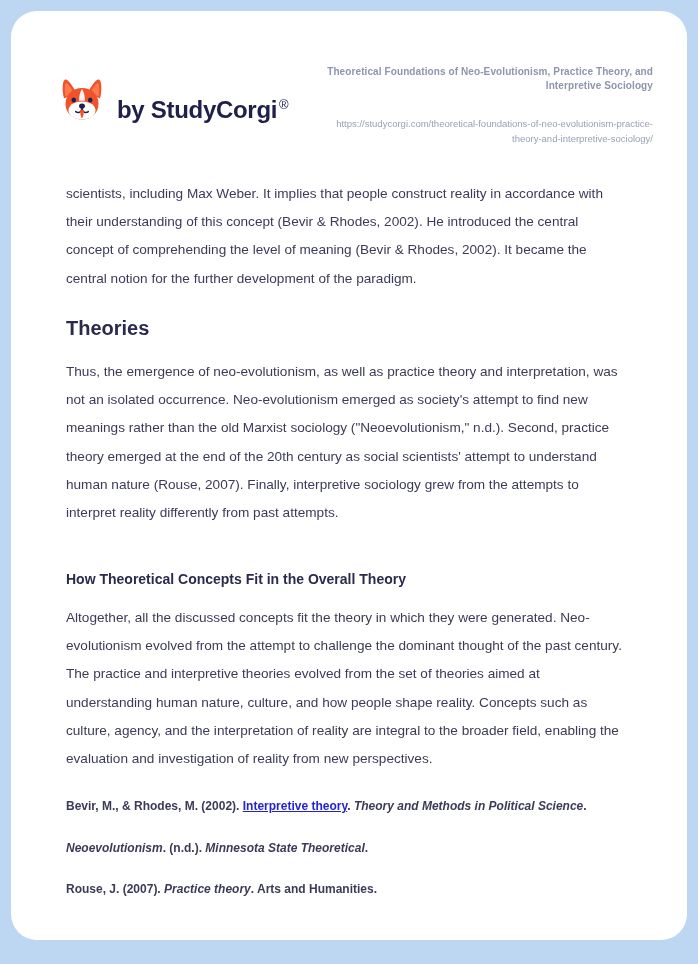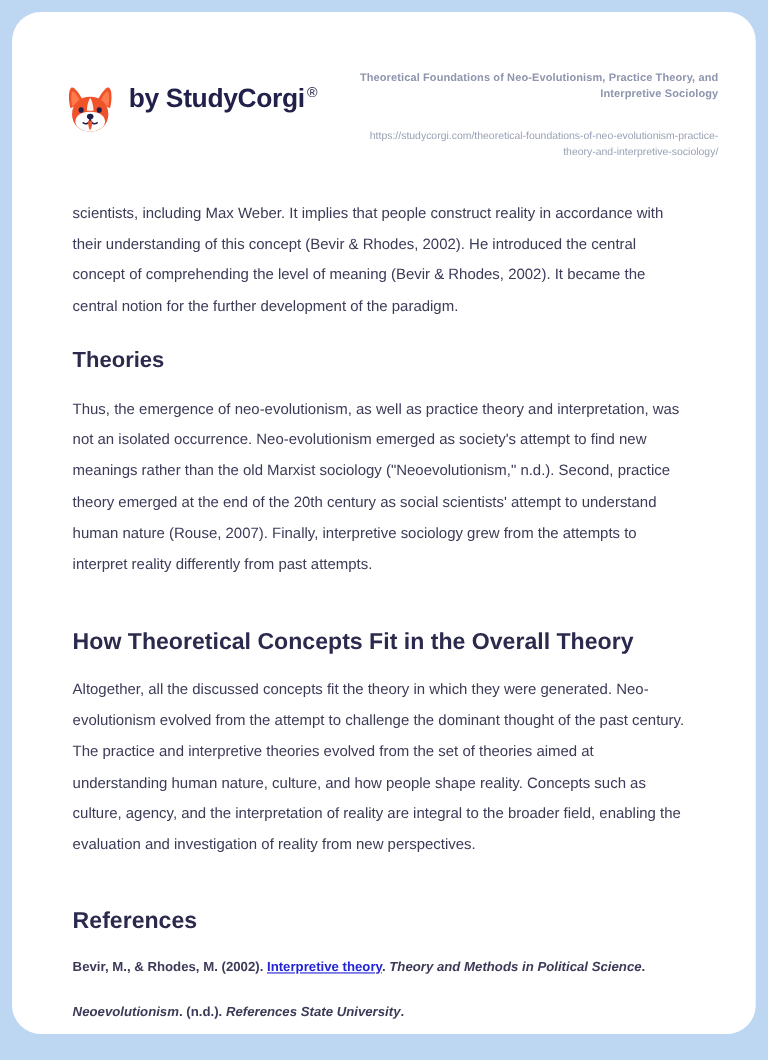--- a/index.html
+++ b/index.html
@@ -26,21 +26,21 @@
   }
   
   .doc-header {
     display: flex;
     align-items: flex-start;
     justify-content: space-between;
     padding: 51px 34px 0 47px;
   }
   .brand {
     display: flex;
-    align-items: flex-start;
+    align-items: flex-end;
     gap: 11px;
     padding-top: 14px;
   }
   .corgi-logo {
     width: 48px;
     height: 48px;
     flex: none;
     display: block;
   }
   .brand-name {
@@ -89,21 +89,21 @@
     text-align: left;
   }
   h2.section-heading {
     font-size: 20px;
     font-weight: bold;
     color: #2b2a4d;
     margin: 20px 0 17px 0;
     line-height: 1.3;
   }
   h2.section-heading.big {
-    font-size: 21px;
+    font-size: 14px;
     margin: 42px 0 16px 0;
   }
   .ref-list {
     margin: 0;
     padding: 0;
     list-style: none;
   }
   .ref-item {
     font-size: 12px;
     line-height: 1.95;
@@ -165,30 +165,29 @@
   <div class="doc-body">
 
     <p class="para">scientists, including Max Weber. It implies that people construct reality in accordance with their understanding of this concept (Bevir &amp; Rhodes, 2002). He introduced the central concept of comprehending the level of meaning (Bevir &amp; Rhodes, 2002). It became the central notion for the further development of the paradigm.</p>
 
     <h2 class="section-heading">Theories</h2>
     <p class="para">Thus, the emergence of neo-evolutionism, as well as practice theory and interpretation, was not an isolated occurrence. Neo-evolutionism emerged as society's attempt to find new meanings rather than the old Marxist sociology ("Neoevolutionism," n.d.). Second, practice theory emerged at the end of the 20th century as social scientists' attempt to understand human nature (Rouse, 2007). Finally, interpretive sociology grew from the attempts to interpret reality differently from past attempts.</p>
 
     <h2 class="section-heading big">How Theoretical Concepts Fit in the Overall Theory</h2>
     <p class="para">Altogether, all the discussed concepts fit the theory in which they were generated. Neo-evolutionism evolved from the attempt to challenge the dominant thought of the past century. The practice and interpretive theories evolved from the set of theories aimed at understanding human nature, culture, and how people shape reality. Concepts such as culture, agency, and the interpretation of reality are integral to the broader field, enabling the evaluation and investigation of reality from new perspectives.</p>
 
-    <h2 class="section-heading big">References</h2>
 
     <ul class="ref-list">
 
       <li class="ref-item">
         <span>Bevir, M., &amp; Rhodes, M. (2002). </span><a class="ref-link" href="#">Interpretive theory</a><span>. </span><i>Theory and Methods in Political Science</i><span>.</span>
       </li>
 
       <li class="ref-item">
-        <i>Neoevolutionism</i><span>. (n.d.). </span><i>References State University</i><span>.</span>
+        <i>Neoevolutionism</i><span>. (n.d.). </span><i>Minnesota State Theoretical</i><span>.</span>
       </li>
 
       <li class="ref-item">
         <span>Rouse, J. (2007). </span><i>Practice theory</i><span>. Arts and Humanities.</span>
       </li>
 
     </ul>
 
   </div>
 

